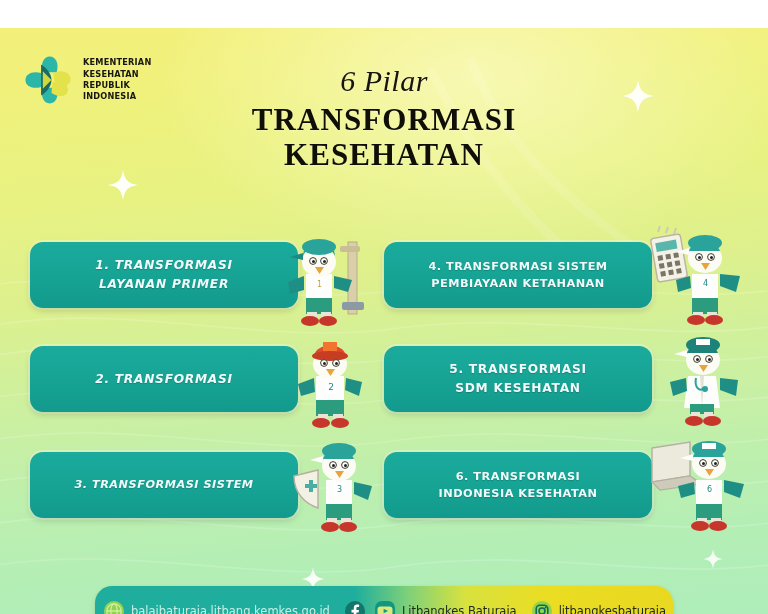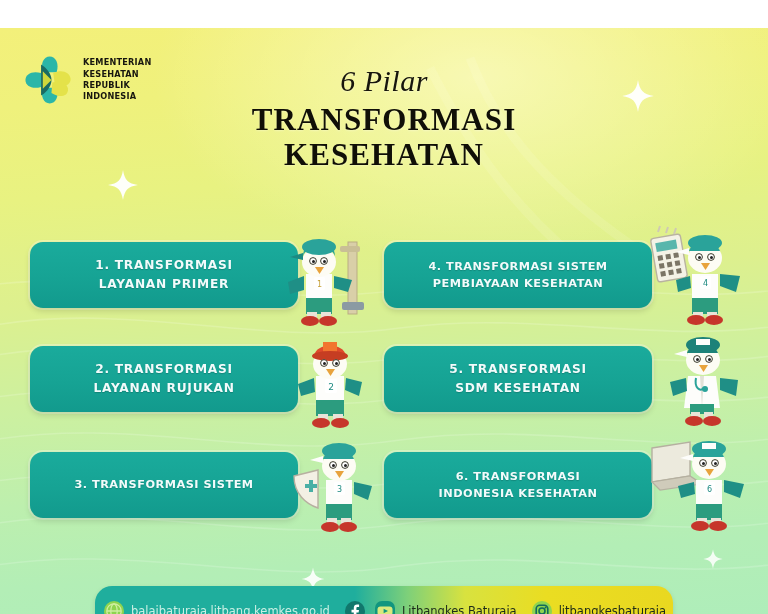--- a/index.html
+++ b/index.html
@@ -114,21 +114,21 @@
     font-weight: 700;
     font-size: 12.2px;
     letter-spacing: .75px;
     color: #f2fbfb;
     line-height: 1.55;
     white-space: nowrap;
     text-shadow: 0 1px 1px rgba(0,0,0,.18);
   }
   .pillar .line.small { font-size: 11.3px; letter-spacing: .5px; }
   
-  .col-l { left: 30px; }
+  .col-l { left: 30px; font-style: italic; }
   .col-r { left: 384px; }
   .row-1 { top: 18px; }
   .row-2 { top: 122px; }
   .row-3 { top: 228px; }
   .mascot {
     position: absolute;
     z-index: 5;
     pointer-events: none;
   }
   
@@ -409,30 +409,29 @@
       <text x="65.5" y="60" font-size="8" fill="#1d8a81" text-anchor="middle" font-family="DejaVu Sans">6</text>
     </svg>
 
     <div class="pillar col-l row-1">
       <div class="line">1. TRANSFORMASI</div>
       <div class="line">LAYANAN PRIMER</div>
     </div>
 
     <div class="pillar col-l row-2">
       <div class="line">2. TRANSFORMASI</div>
-      <div class="line">LAYANAN RUJUKAN</div>
     </div>
 
     <div class="pillar col-l row-3">
       <div class="line small">3. TRANSFORMASI SISTEM</div>
     </div>
 
     <div class="pillar col-r row-1">
       <div class="line small">4. TRANSFORMASI SISTEM</div>
-      <div class="line small">PEMBIAYAAN KESEHATAN</div>
+      <div class="line small">PEMBIAYAAN KETAHANAN</div>
     </div>
 
     <div class="pillar col-r row-2">
       <div class="line">5. TRANSFORMASI</div>
       <div class="line">SDM KESEHATAN</div>
     </div>
 
     <div class="pillar col-r row-3">
       <div class="line small">6. TRANSFORMASI</div>
       <div class="line small">INDONESIA KESEHATAN</div>

